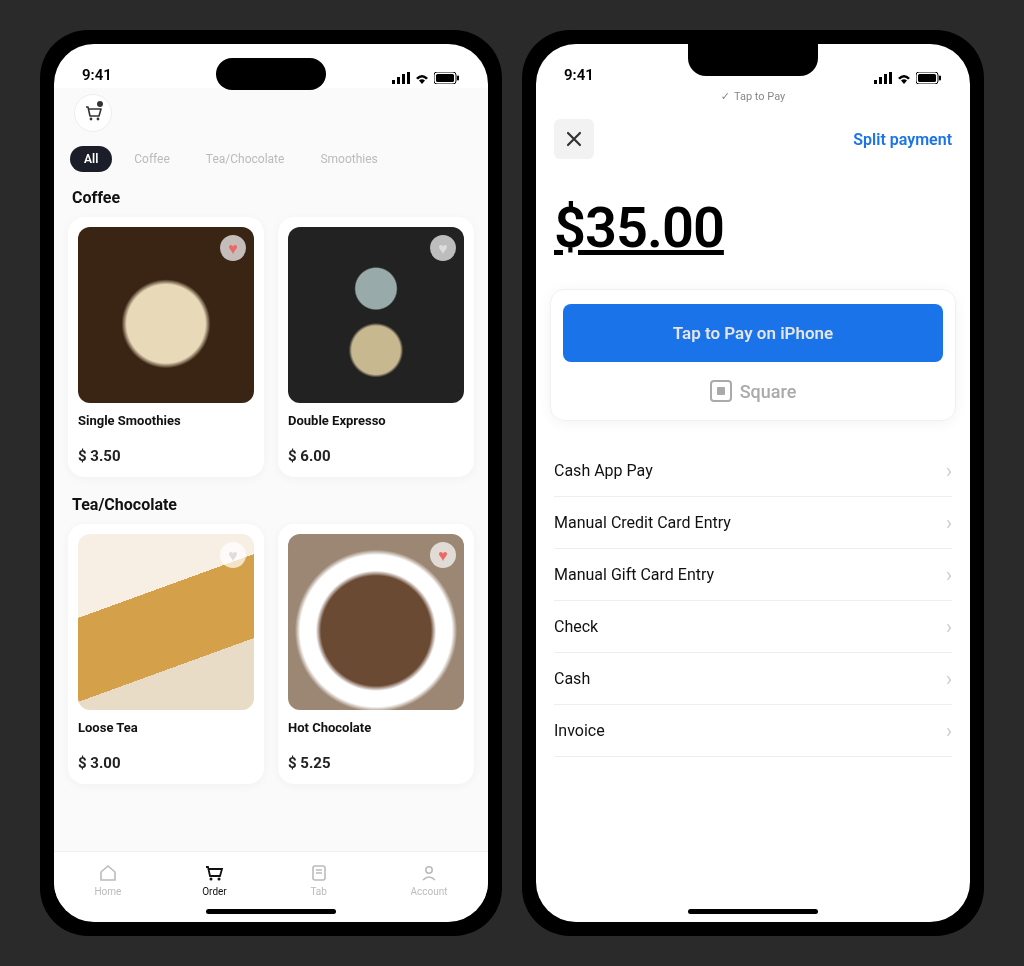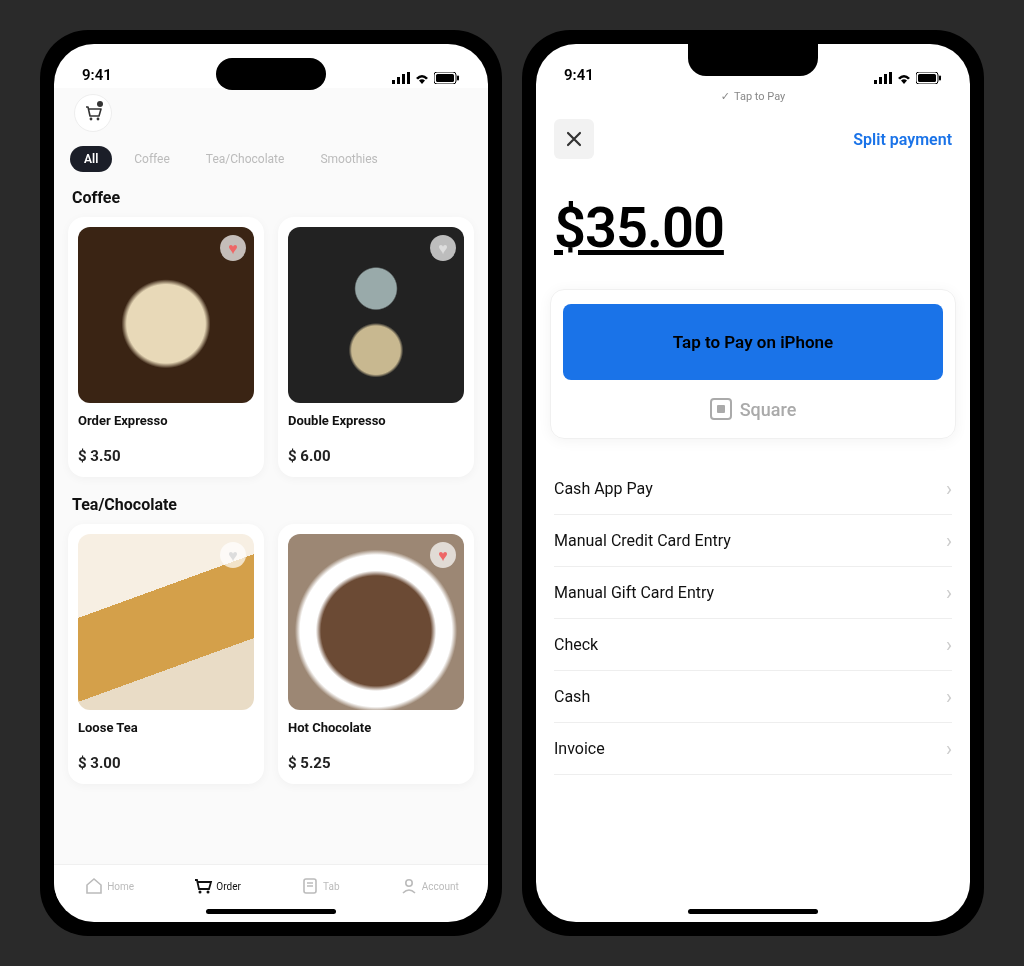--- a/index.html
+++ b/index.html
@@ -76,33 +76,33 @@
   .fav { position: absolute; top: 8px; right: 8px; width: 26px; height: 26px; border-radius: 50%; background: rgba(255,255,255,0.7); display: flex; align-items: center; justify-content: center; }
   .card-name { font-size: 13px; font-weight: 700; margin-top: 10px; color: #111; }
   .card-price { font-size: 15px; font-weight: 700; margin-top: 19px; color: #222; }
 
   .img-beans { background: radial-gradient(circle at 50% 55%, #e8d9b8 0 30%, #3a2414 34% 100%); }
   .img-double { background: radial-gradient(circle at 50% 35%, #9aa 0 14%, transparent 15%), radial-gradient(circle at 50% 70%, #c8b890 0 16%, #222 18% 100%), #1e2622; }
   .img-tea { background: linear-gradient(160deg, #f7efe3 0 35%, #d4a04a 35% 70%, #e9dcc6 70%); }
   .img-choco { background: radial-gradient(circle at 50% 55%, #6b4a34 0 42%, #fff 46% 58%, #9c8774 62% 100%); }
 
   .bottom-nav { display: flex; justify-content: space-around; padding: 10px 0 6px; border-top: 1px solid #f0f0f0; background:#fff; }
-  .nav-item { display: flex; flex-direction: row; align-items: center; gap: 2px; font-size: 10px; color: #bbb; }
+  .nav-item { display: flex; flex-direction: column; align-items: center; gap: 2px; font-size: 10px; color: #bbb; }
   .nav-item.active { color: #111; }
   .nav-icon { width: 22px; height: 22px; display:flex; align-items:center; justify-content:center; }
   .home-indicator { width: 130px; height: 5px; background: #000; border-radius: 3px; margin: 6px auto 8px; }
 
   
   .pay-top { text-align: center; font-size: 11px; color: #888; padding: 2px 0 6px; display:flex; align-items:center; justify-content:center; gap:4px;}
   .pay-header { display: flex; justify-content: space-between; align-items: center; padding: 10px 18px 0; }
   .close-btn { width: 40px; height: 40px; background: #f2f2f2; border-radius: 6px; display: flex; align-items: center; justify-content: center; }
   .split-link { color: #1a73e8; font-weight: 600; font-size: 16px; }
   .amount { font-size: 56px; font-weight: 600; padding: 36px 18px 28px; letter-spacing: -1px; text-decoration: underline; }
   .tap-card { margin: 0 14px 24px; border:1px solid #f0f0f0; border-radius: 14px; padding: 14px 12px 18px; box-shadow: 0 2px 14px rgba(0,0,0,0.05); }
-  .tap-btn { background: #1a73e8; color: #000000; font-weight: 600; font-size: 17px; border-radius: 8px; height: 76px; display: flex; align-items: center; justify-content: center; }
+  .tap-btn { background: #1a73e8; color: #e5e5e5; font-weight: 600; font-size: 17px; border-radius: 8px; height: 58px; display: flex; align-items: center; justify-content: center; }
   .square-row { display:flex; align-items:center; justify-content:center; gap:8px; color:#aaa; font-size:18px; margin-top:18px; font-weight:500;text-align:center;}
   .square-logo { width:22px; height:22px; border:2.5px solid #aaa; border-radius:4px; display:flex; align-items:center; justify-content:center;}
   .square-logo::after { content:""; width:8px; height:8px; background:#aaa; border-radius:1px;}
   .pay-list { padding: 0 18px; }
   .pay-row { display:flex; justify-content:space-between; align-items:center; height:52px; border-bottom:1px solid #eee; font-size:16px; color:#111;}
   .chev { color:#ccc; font-size:20px; }
 
   svg { display:block; }
 </style>
 </head>
@@ -160,21 +160,21 @@
       </div>
 
       <div class="section-title">Coffee</div>
       <div class="grid">
         <div class="card">
           <div class="card-img img-beans">
             <div class="fav">
                 <span style="color:#e66;">♥</span>
               </div>
           </div>
-          <div class="card-name">Order Expresso</div>
+          <div class="card-name">Single Smoothies</div>
           <div class="card-price">$ 3.50</div>
         </div>
         <div class="card">
           <div class="card-img img-double">
             <div class="fav">
                 <span style="color:#ddd;">♥</span>
               </div>
           </div>
           <div class="card-name">Double Expresso</div>
           <div class="card-price">$ 6.00</div>

